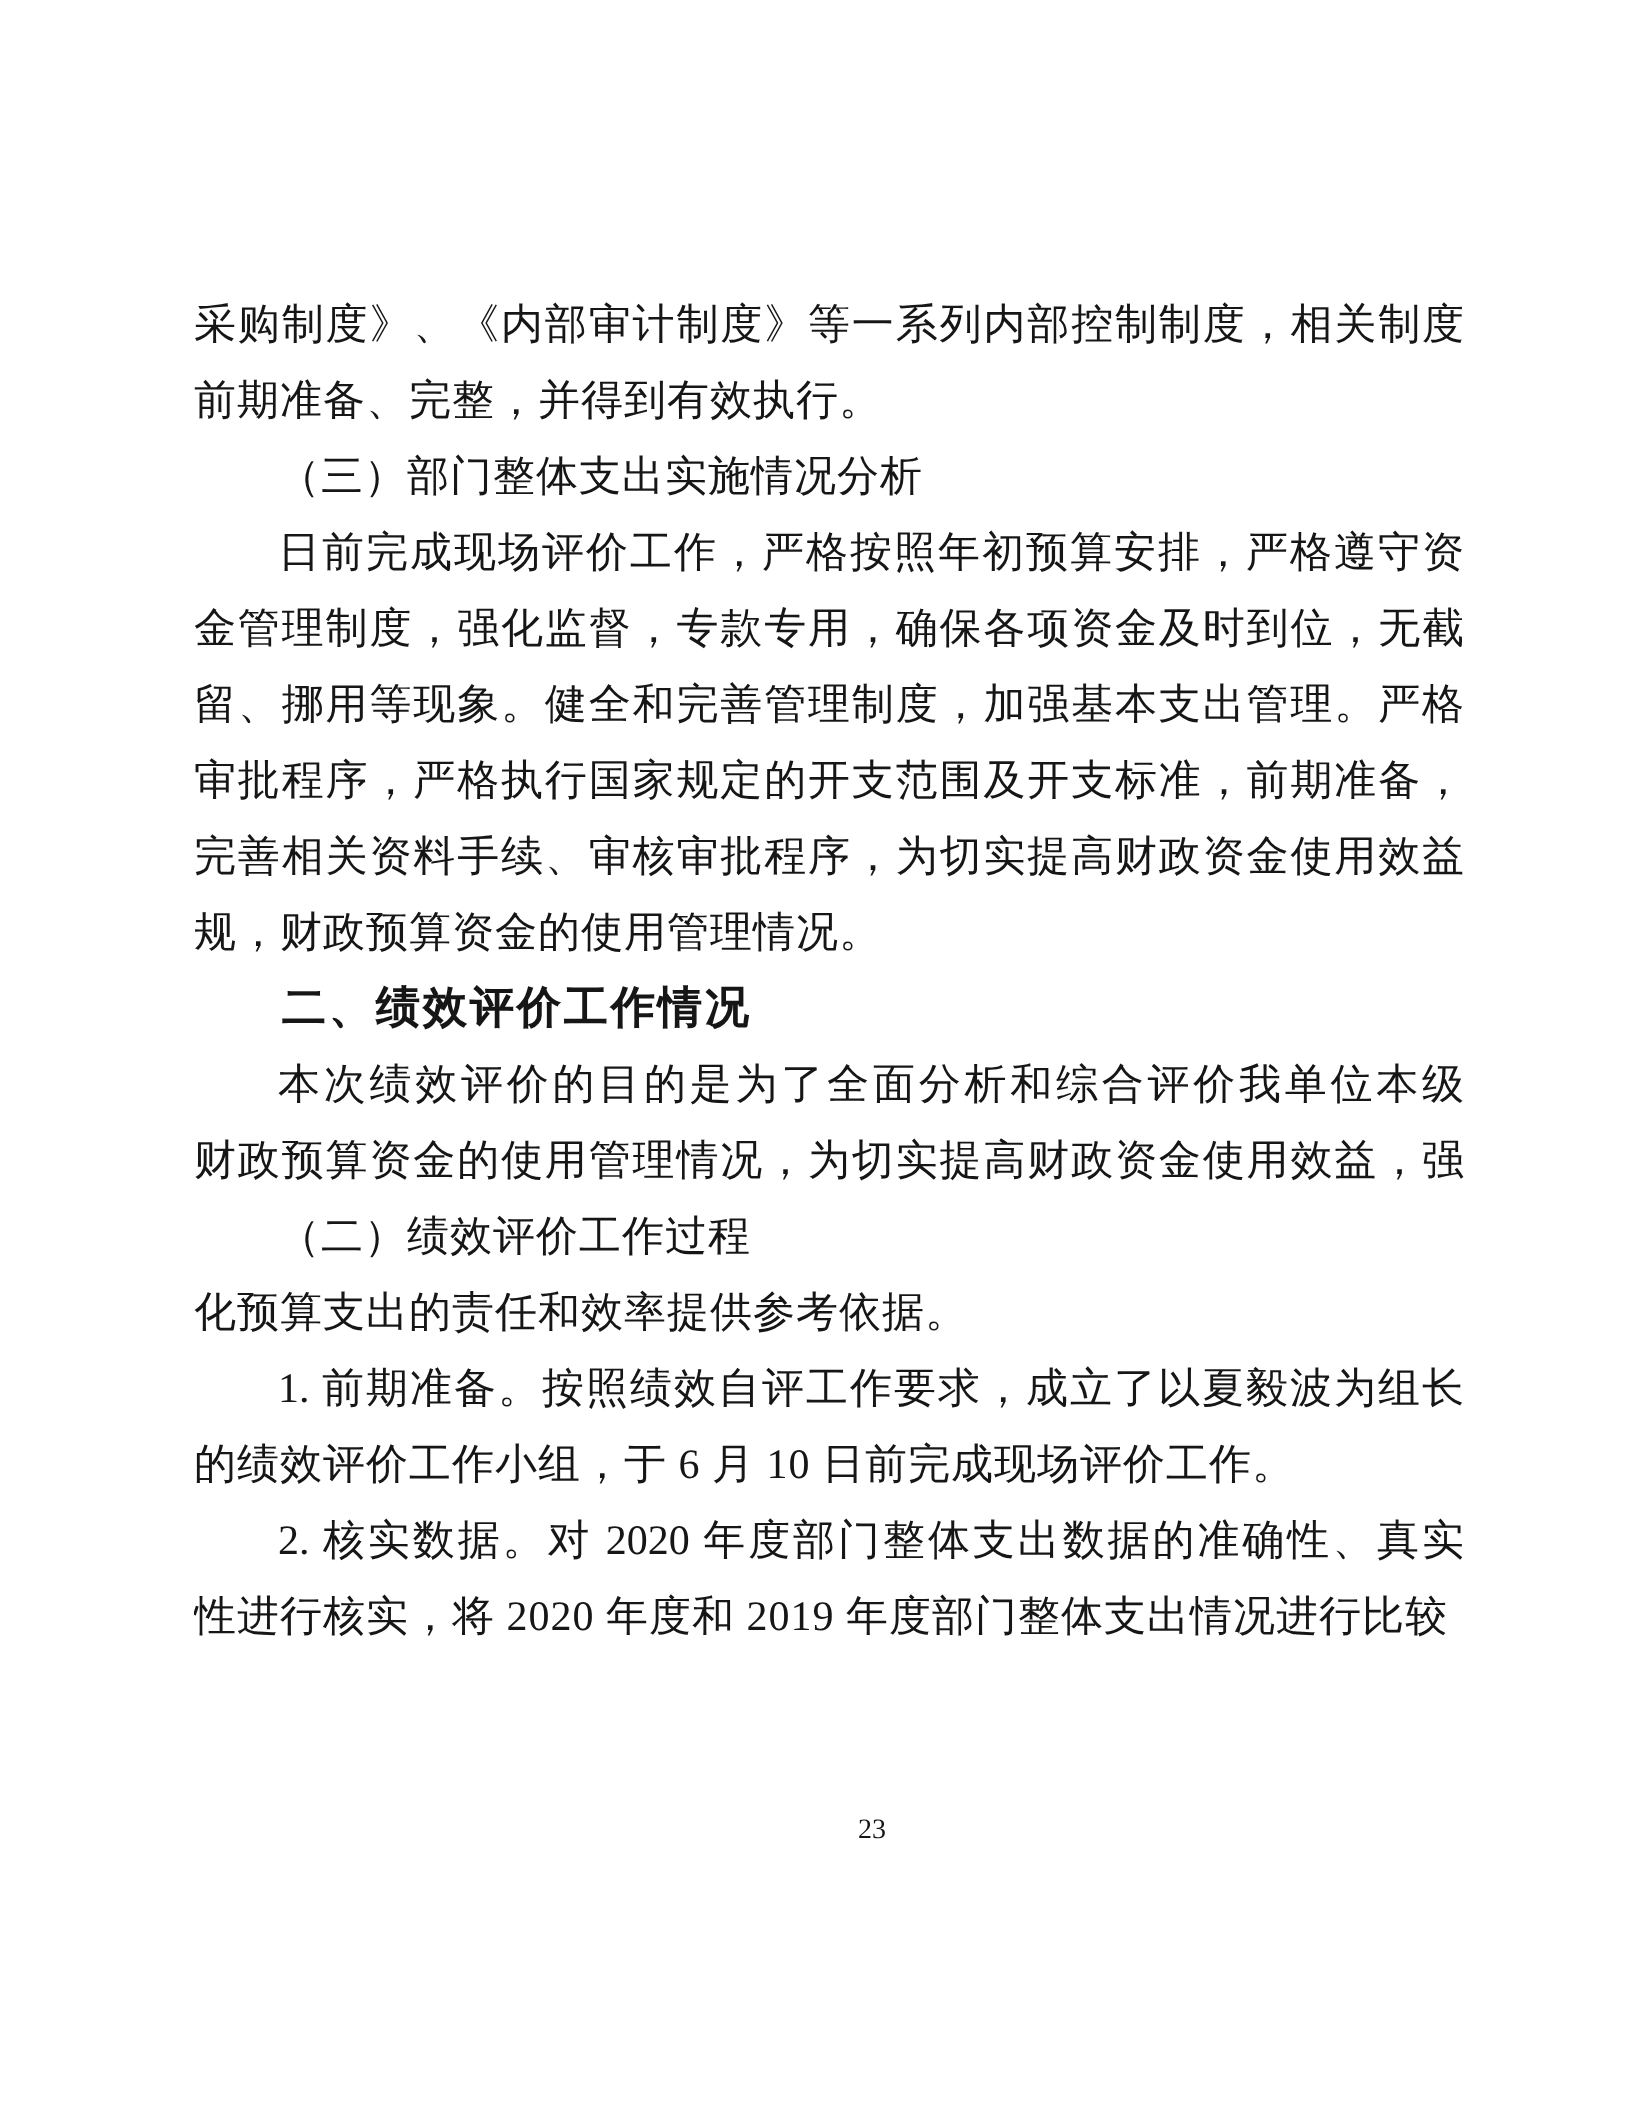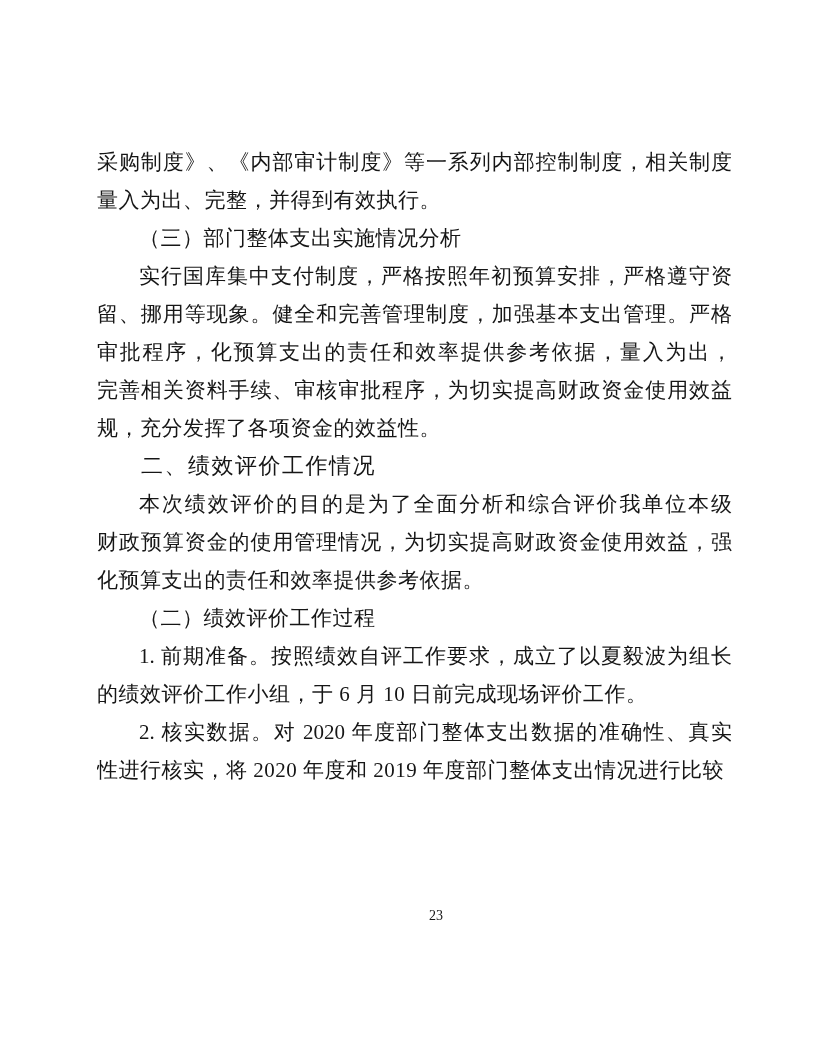--- a/index.html
+++ b/index.html
@@ -35,52 +35,53 @@
     text-align-last: justify;
     text-justify: inter-character;
     letter-spacing: 0;
   }
   .line.indent {
     text-indent: 2em;
     font-family: Liberation Serif, serif;
   }
   .line.heading {
     font-family: "Liberation Sans", "DejaVu Sans", sans-serif;
-    font-weight: 400;
+    font-weight: 700;
     font-size: 22px;
     letter-spacing: 1.5px;
   }
   .page-number {
     position: absolute;
     top: 906px;
     left: 16px;
     width: 100%;
     text-align: center;
     font-size: 14px;
     line-height: 20px;
     color: var(--text-color, #161616);
   }
 </style>
 </head>
 <body>
 
 <div class="page">
   <div class="content">
       <div class="line fill">采购制度》、《内部审计制度》等一系列内部控制制度，相关制度</div>
-      <div class="line">量入为出、完整，并得到有效执行。</div>
+      <div class="line">前期准备、完整，并得到有效执行。</div>
       <div class="line indent">（三）部门整体支出实施情况分析</div>
-      <div class="line indent fill">实行国库集中支付制度，严格按照年初预算安排，严格遵守资</div>
+      <div class="line indent fill">日前完成现场评价工作，严格按照年初预算安排，严格遵守资</div>
+      <div class="line fill">金管理制度，强化监督，专款专用，确保各项资金及时到位，无截</div>
       <div class="line fill">留、挪用等现象。健全和完善管理制度，加强基本支出管理。严格</div>
-      <div class="line fill">审批程序，化预算支出的责任和效率提供参考依据，量入为出，</div>
+      <div class="line fill">审批程序，严格执行国家规定的开支范围及开支标准，前期准备，</div>
       <div class="line fill">完善相关资料手续、审核审批程序，为切实提高财政资金使用效益</div>
-      <div class="line">规，充分发挥了各项资金的效益性。</div>
+      <div class="line">规，财政预算资金的使用管理情况。</div>
       <div class="line indent heading">二、绩效评价工作情况</div>
       <div class="line indent fill">本次绩效评价的目的是为了全面分析和综合评价我单位本级</div>
       <div class="line fill">财政预算资金的使用管理情况，为切实提高财政资金使用效益，强</div>
+      <div class="line indent">（二）绩效评价工作过程</div>
       <div class="line">化预算支出的责任和效率提供参考依据。</div>
-      <div class="line indent">（二）绩效评价工作过程</div>
       <div class="line indent fill">1. 前期准备。按照绩效自评工作要求，成立了以夏毅波为组长</div>
       <div class="line">的绩效评价工作小组，于 6 月 10 日前完成现场评价工作。</div>
       <div class="line indent fill">2. 核实数据。对 2020 年度部门整体支出数据的准确性、真实</div>
       <div class="line">性进行核实，将 2020 年度和 2019 年度部门整体支出情况进行比较</div>
     </div>
   <div class="page-number">23</div>
 </div>
 
 </body></html>

